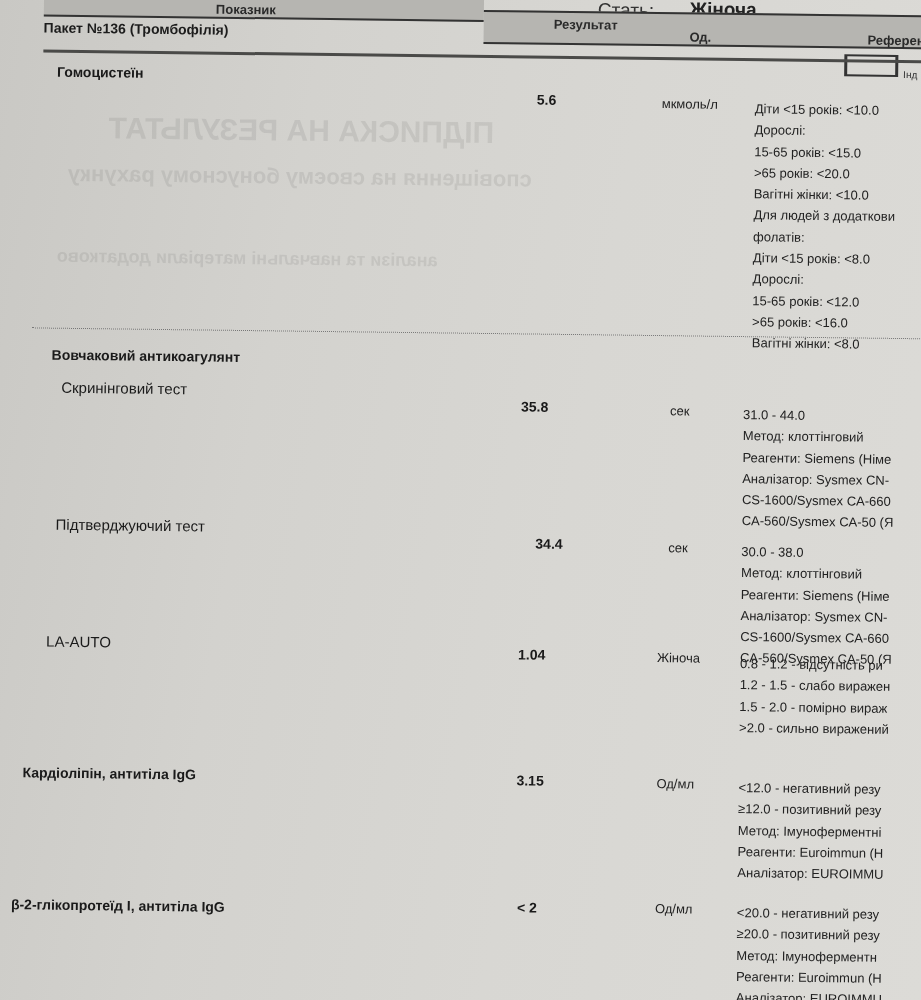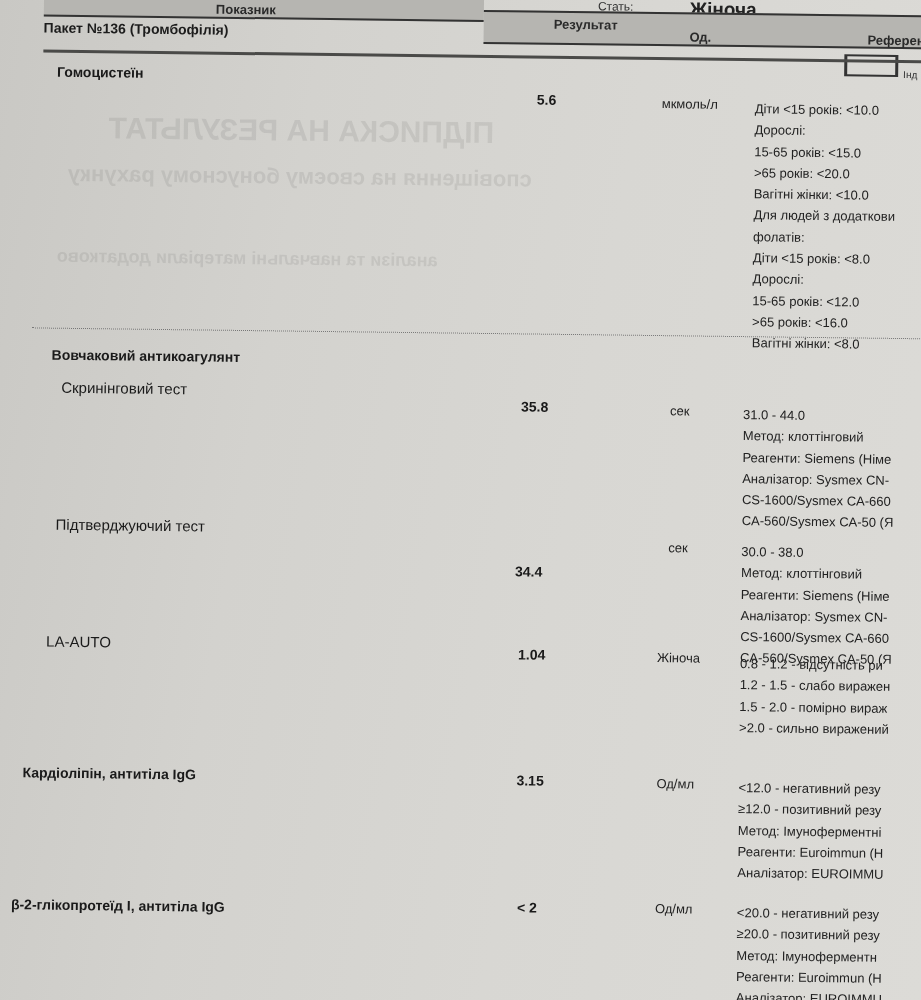--- a/index.html
+++ b/index.html
@@ -5,21 +5,21 @@
   html, body { margin: 0; padding: 0; }
   body {
     width: 921px; height: 1000px; overflow: hidden; position: relative;
     background: linear-gradient(100deg, #c9c8c4 0%, #d3d2ce 30%, #d8d7d3 60%, #dcdbd7 100%);
     font-family: "Liberation Sans", sans-serif; color: #1c1c1c;
   }
   .page { position: absolute; inset: 0; transform: rotate(0.7deg); transform-origin: 0 0; }
   .abs { position: absolute; white-space: nowrap; }
 
   
-  .top-sex-label { left: 598px; top: -8px; font-size: 12px; color: #333; }
+  .top-sex-label { left: 598px; top: -8px; font-size: 19px; color: #333; }
   .top-sex-value { left: 690px; top: -10px; font-size: 19px; font-weight: bold; color: #222; }
 
   
   .header-band {
     position: absolute; left: 44px; top: 0px; width: 900px; height: 28px;
     background: #b6b5b1; border-top: 2px solid #333; border-bottom: 2px solid #333;
   }
   .header-band.left { left: 44px; top: -8px; width: 440px; height: 22px; border-top: 0; }
   .h-col { font-size: 13px; font-weight: bold; color: #2a2a2a; }
   .h-pokaznyk { left: 180px; top: -1px; margin-left: 36px; }
@@ -100,21 +100,21 @@
         <div>Метод: клоттінговий</div>
         <div>Реагенти: Siemens (Німе</div>
         <div>Аналізатор: Sysmex CN-</div>
         <div>CS-1600/Sysmex CA-660</div>
         <div>CA-560/Sysmex CA-50 (Я</div>
       </div>
     </div>
 
     <div>
       <span class="abs name-reg" style="left:62px;top:515px;">Підтверджуючий тест</span>
-      <span class="abs result" style="left:522px;top:529px;margin-top:28px;">34.4</span>
+      <span class="abs result" style="left:542px;top:529px;">34.4</span>
       <span class="abs unit" style="left:675px;top:532px;">сек</span>
       <div class="abs ref-lines" style="left:748px;top:532px;">
         <div>30.0 - 38.0</div>
         <div>Метод: клоттінговий</div>
         <div>Реагенти: Siemens (Німе</div>
         <div>Аналізатор: Sysmex CN-</div>
         <div>CS-1600/Sysmex CA-660</div>
         <div>CA-560/Sysmex CA-50 (Я</div>
       </div>
     </div>

